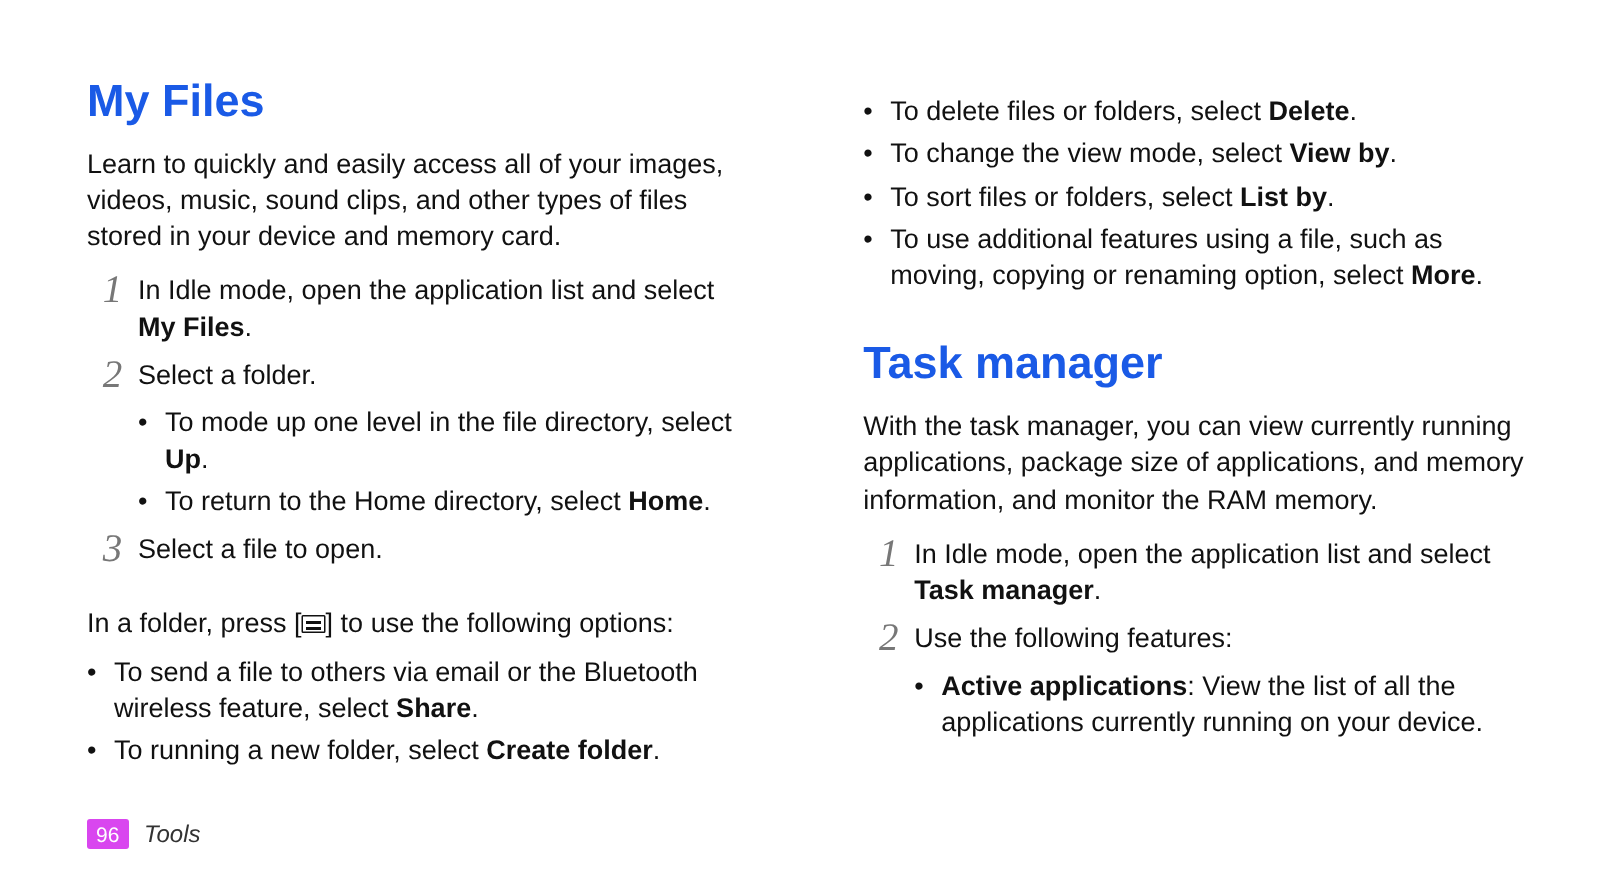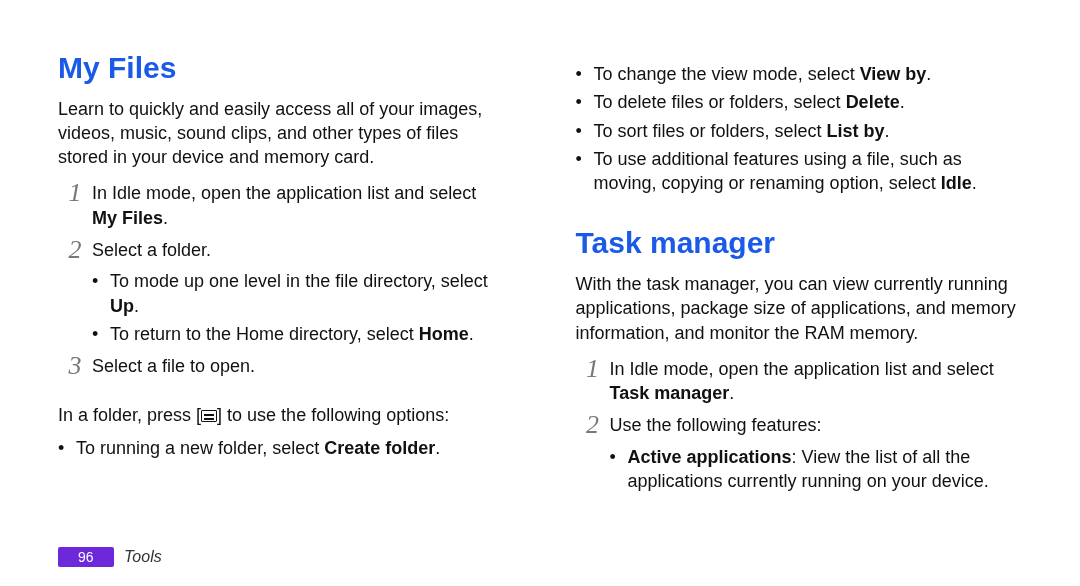--- a/index.html
+++ b/index.html
@@ -60,25 +60,25 @@
   .top-bullets { margin-left: 0; }
   .footer {
     position: absolute;
     left: 58px;
     bottom: 18px;
     font-style: italic;
     color: #333;
     font-size: 16px;
   }
   .footer .pn {
-    background: #6d28d9;
+    background: #d946ef;
     color: #fff;
     font-style: normal;
     font-size: 14px;
-    padding: 2px 20px;
+    padding: 2px 6px;
     border-radius: 2px;
     margin-right: 6px;
   }
   .menu-icon {
     display: inline-block;
     width: 16px;
     height: 12px;
     border: 1.2px solid #111;
     border-radius: 1px;
     position: relative;
@@ -137,50 +137,56 @@
     </div>
 
     <p style="margin-top:24px;margin-bottom:8px;">
       <span>In a folder, press [</span><span class="menu-icon"></span><span>] to use the following options:</span>
     </p>
 
     <div class="top-bullets">
       <div class="row">
         <span class="dot"></span>
         <span class="text">
+          <span>To send a file to others via email or the Bluetooth wireless feature, select </span><b>Share</b><span>.</span>
+        </span>
+      </div>
+      <div class="row">
+        <span class="dot"></span>
+        <span class="text">
           <span>To running a new folder, select </span><b>Create folder</b><span>.</span>
         </span>
       </div>
     </div>
   </div>
 
   <div class="col">
     <div class="top-bullets" style="margin-top:14px;">
       <div class="row">
         <span class="dot"></span>
         <span class="text">
+          <span>To delete files or folders, select </span><b>Delete</b><span>.</span>
+        </span>
+      </div>
+      <div class="row">
+        <span class="dot"></span>
+        <span class="text">
           <span>To change the view mode, select </span><b>View by</b><span>.</span>
         </span>
       </div>
       <div class="row">
         <span class="dot"></span>
         <span class="text">
-          <span>To delete files or folders, select </span><b>Delete</b><span>.</span>
-        </span>
-      </div>
-      <div class="row">
-        <span class="dot"></span>
-        <span class="text">
           <span>To sort files or folders, select </span><b>List by</b><span>.</span>
         </span>
       </div>
       <div class="row">
         <span class="dot"></span>
         <span class="text">
-          <span>To use additional features using a file, such as moving, copying or renaming option, select </span><b>Idle</b><span>.</span>
+          <span>To use additional features using a file, such as moving, copying or renaming option, select </span><b>More</b><span>.</span>
         </span>
       </div>
     </div>
 
     <h2 class="section" style="margin-top:28px;">Task manager</h2>
     <p class="intro">With the task manager, you can view currently running applications, package size of applications, and memory information, and monitor the RAM memory.</p>
 
     <div class="num-item">
       <div class="num">1</div>
       <div class="num-body">

